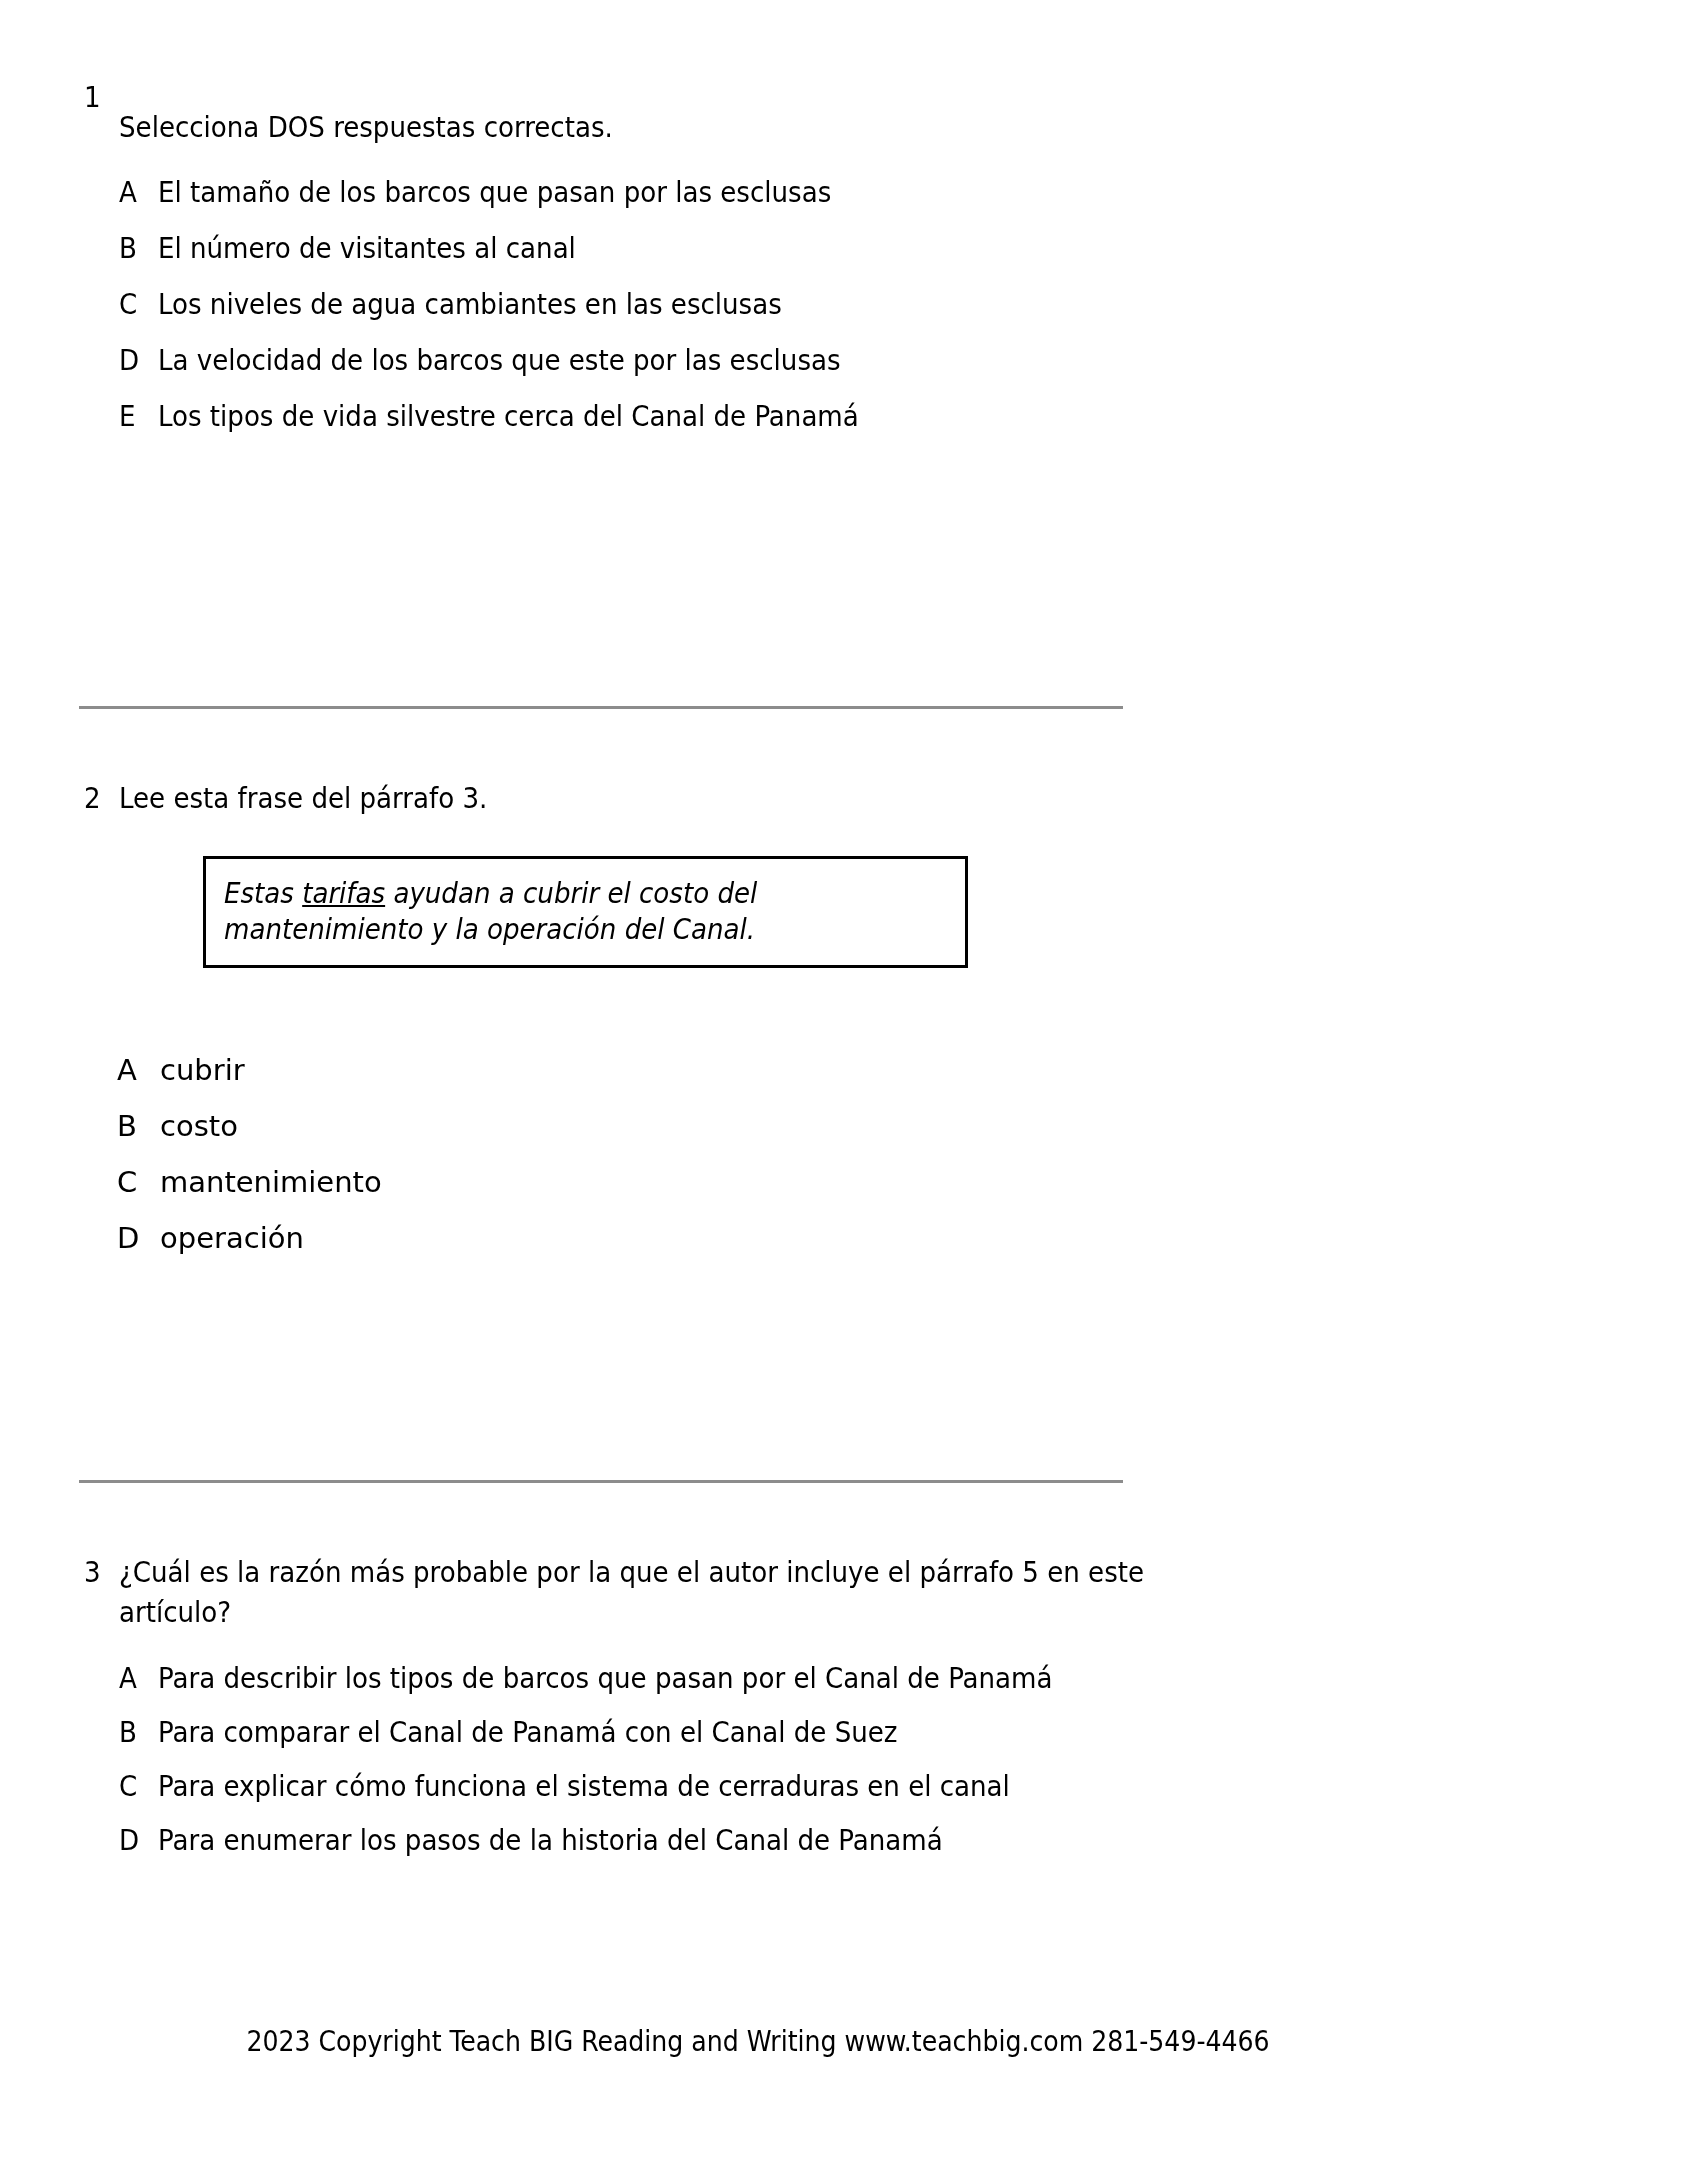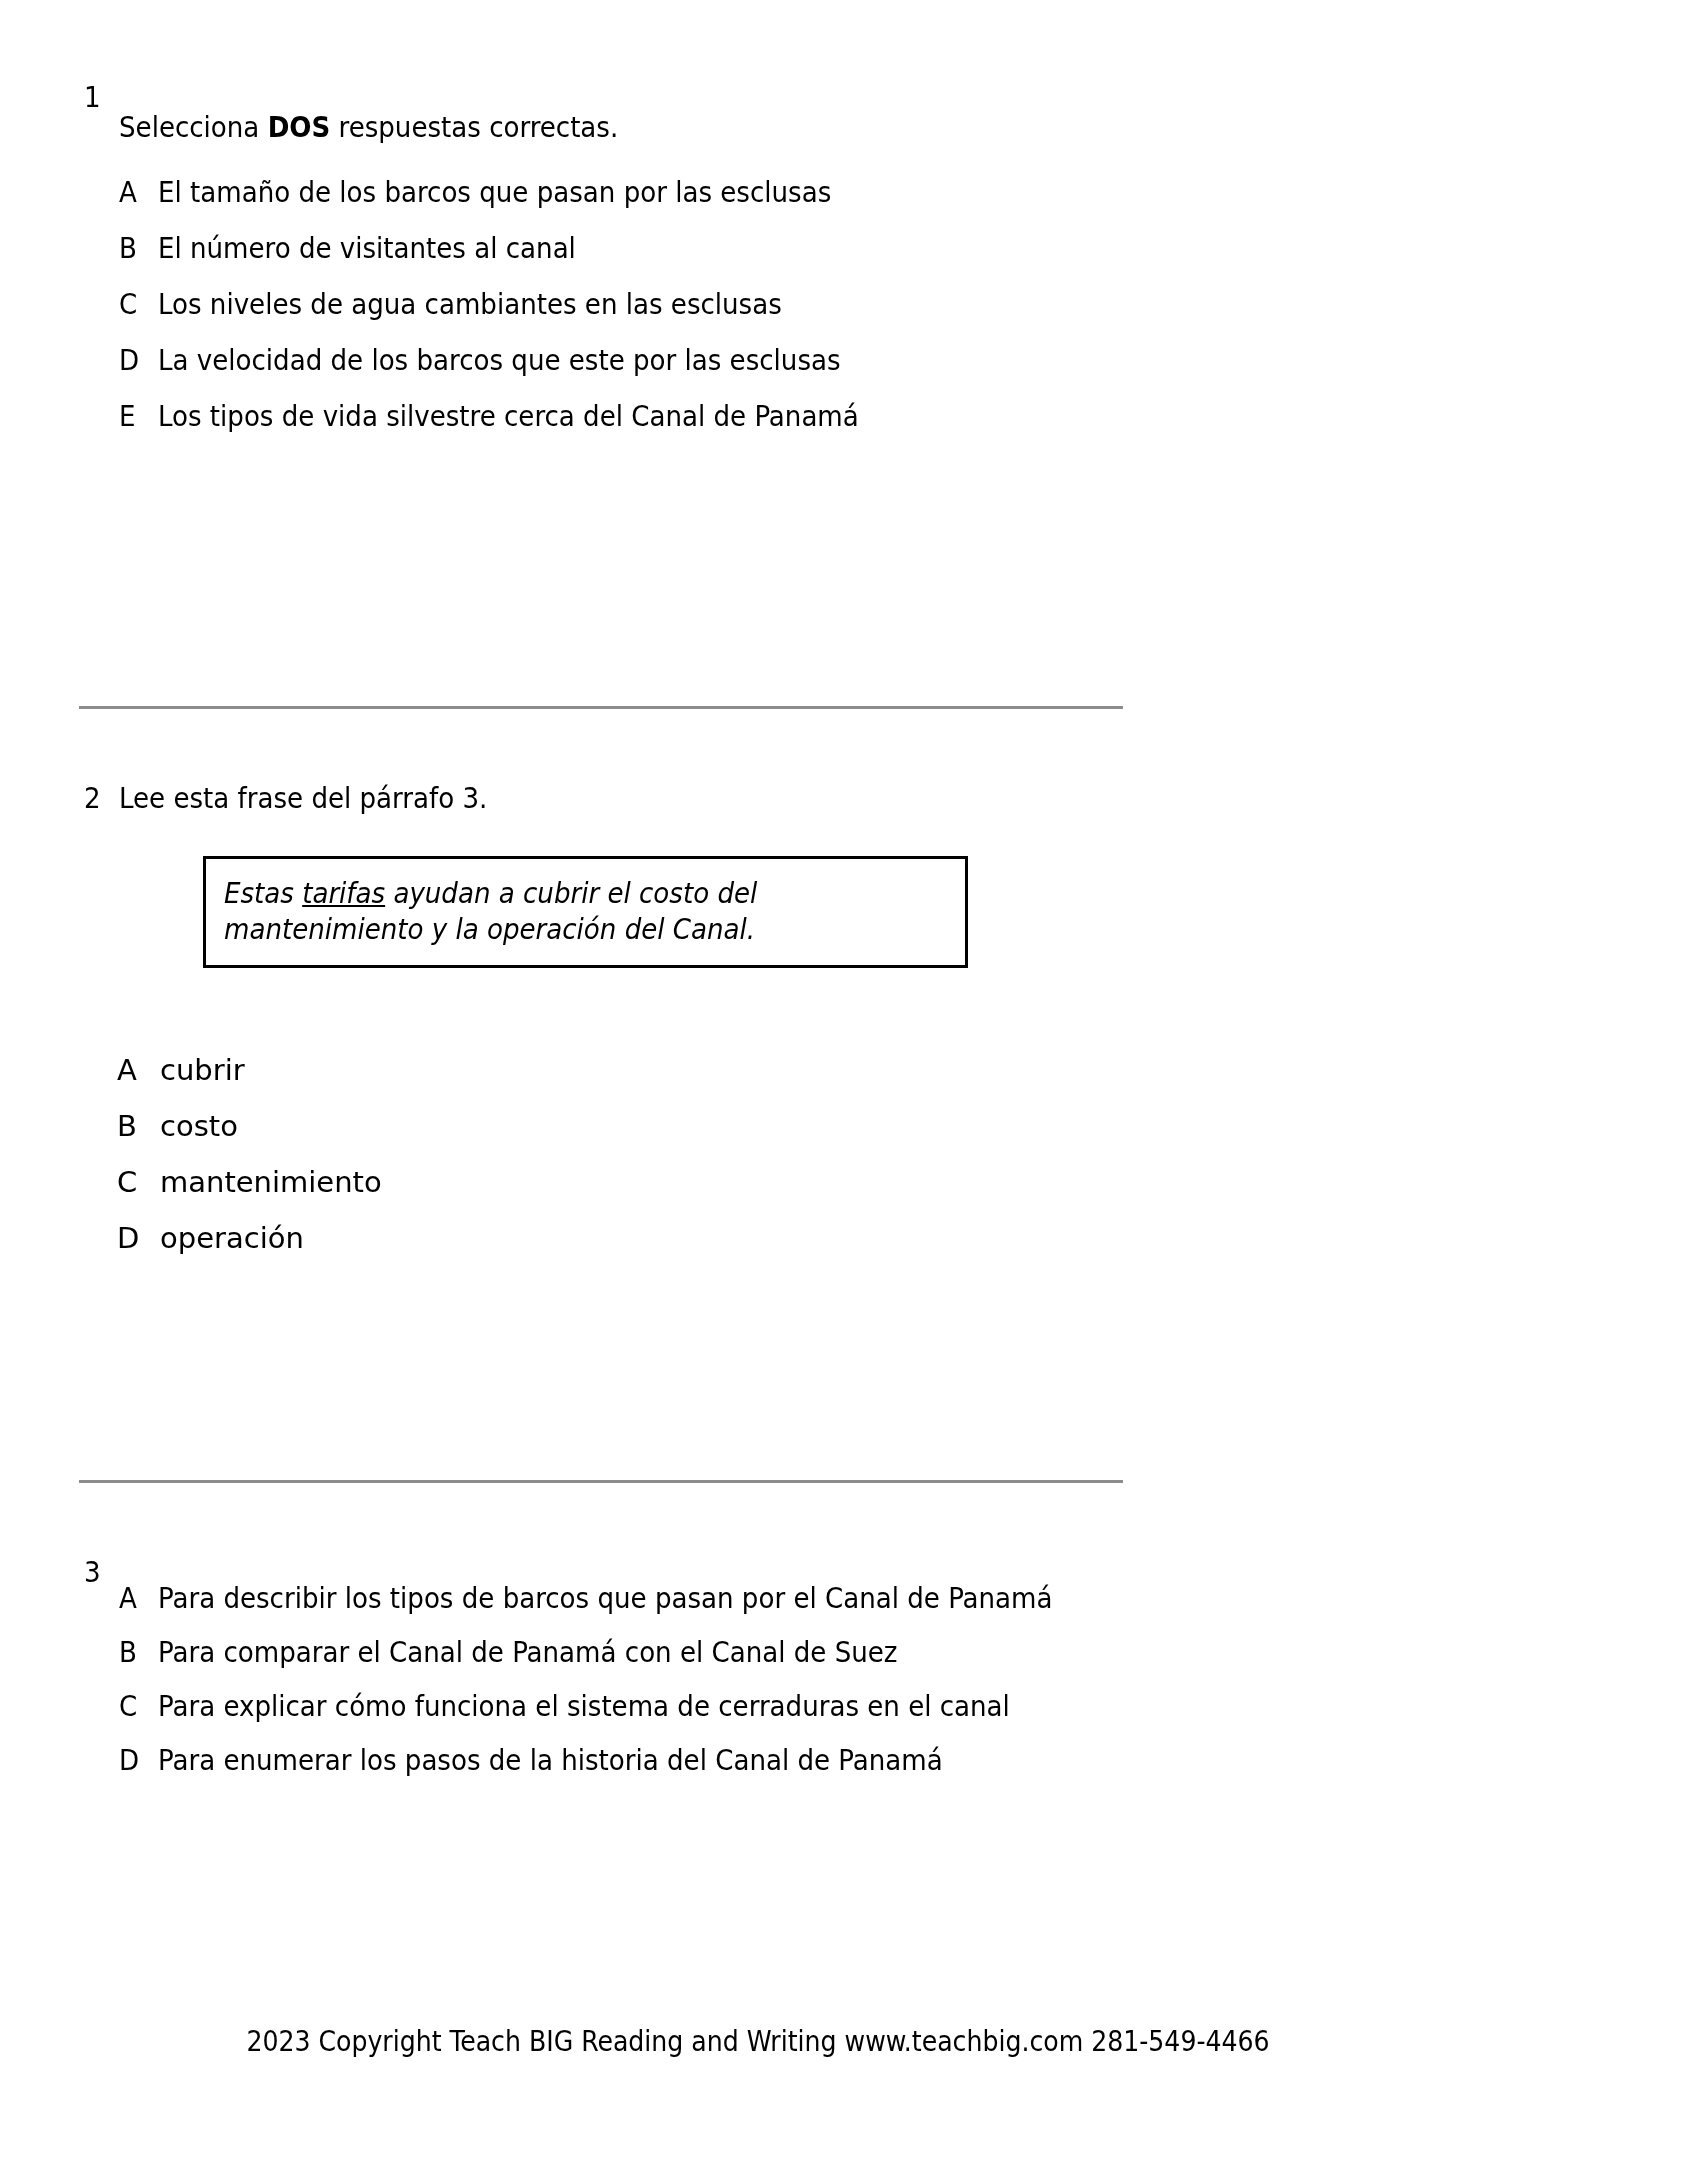--- a/index.html
+++ b/index.html
@@ -56,21 +56,21 @@
     font-size: 29px;
     line-height: 40px;
     max-width: 990px;
   }
 
   .q-sub {
     padding-left: 119px;
     font-size: 29px;
     line-height: 40px;
   }
-  .q-sub b { font-weight: bold; }
+  .q-sub b { font-weight: normal; }
 
   
   .options {
     margin: 0;
     padding: 0;
     list-style: none;
   }
   .option {
     position: relative;
     padding-left: 158px;
@@ -223,20 +223,21 @@
       </li>
     </ul>
   </div>
 
   <div class="rule" style="top:1480px;"></div>
 
   <div class="question" style="top:1552px;">
 
     <div class="q-stem">
       <span class="q-num">3</span>
+      <span class="q-stem-text" style="max-width:1030px;">¿Cuál es la razón más probable por la que el autor incluye el párrafo 5 en este artículo?</span>
     </div>
 
     <ul class="options" style="margin-top:26px;">
       <li class="option" style="margin-bottom:14px;">
         <span class="opt-letter">A</span>
         <span class="opt-text">Para describir los tipos de barcos que pasan por el Canal de Panamá</span>
       </li>
       <li class="option" style="margin-bottom:14px;">
         <span class="opt-letter">B</span>
         <span class="opt-text">Para comparar el Canal de Panamá con el Canal de Suez</span>

